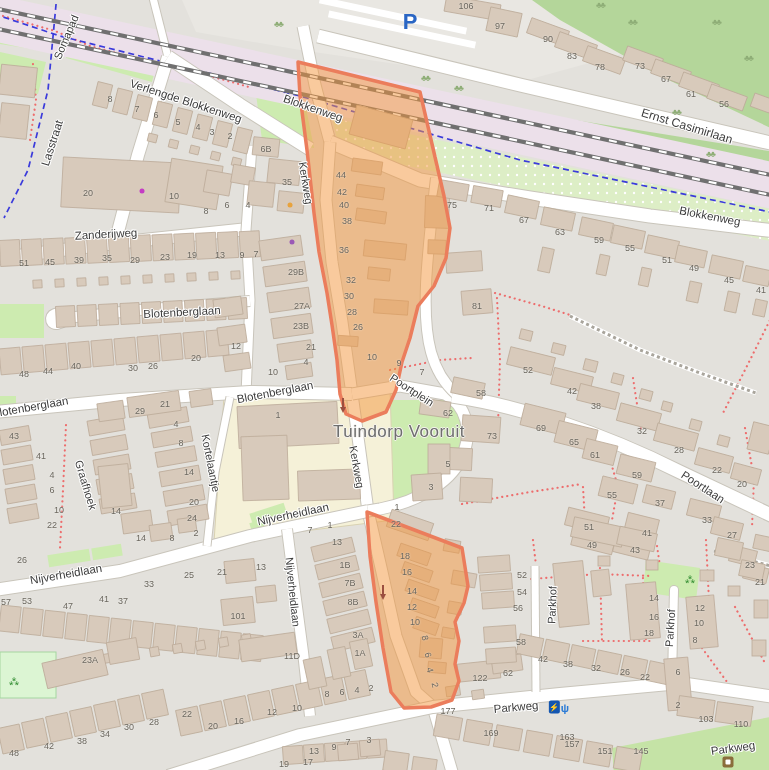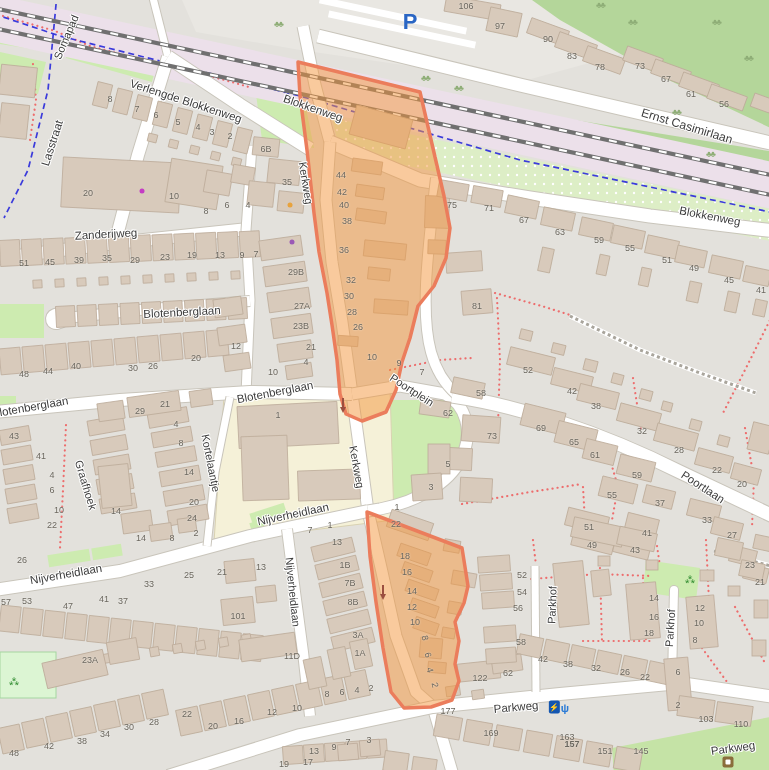--- a/index.html
+++ b/index.html
@@ -425,20 +425,21 @@
       <rect x="318" y="12" width="150" height="7" fill="#ffffff" transform="rotate(12 393 15.5)"></rect>
       <rect x="327" y="26" width="150" height="7" fill="#ffffff" transform="rotate(12 402 29.5)"></rect>
       <polygon points="298,62 420,92 444,196 450,228 446,258 434,286 418,306 410,338 402,362 396,390 386,412 362,421 346,414 340,394 337,360 332,325 327,293 319,252 314,213 307,150 300,96" fill="rgba(243,150,60,0.5)" stroke="#eb7d5c" stroke-width="3.5" stroke-linejoin="round"></polygon>
       <polygon points="367,512 462,548 468,586 464,603 455,622 459,641 455,664 459,681 452,700 431,707 404,708 391,692 383,648 376,602 370,556" fill="rgba(243,150,60,0.5)" stroke="#eb7d5c" stroke-width="3.5" stroke-linejoin="round"></polygon>
       <path d="M343,398 L343,407" fill="none" stroke="#9b4f3f" stroke-width="2"></path>
       <polygon points="340,407 346,407 343,413" fill="#9b4f3f"></polygon>
       <path d="M383,585 L383,594" fill="none" stroke="#9b4f3f" stroke-width="2"></path>
       <polygon points="380,594 386,594 383,600" fill="#9b4f3f"></polygon>
     </svg>
   <div id="labels">
+    <div class="place">Tuindorp Vooruit</div>
   <div class="lbl" style="left: 66px; top: 37px; --r: -67deg; font-size: 11px;">Somapad</div>
       <div class="lbl" style="left: 52px; top: 143px; --r: -72deg; font-size: 11.5px;">Lasstraat</div>
       <div class="lbl" style="left: 186px; top: 101px; --r: 18deg; font-size: 11.5px;">Verlengde Blokkenweg</div>
       <div class="lbl" style="left: 313px; top: 108px; --r: 19deg; font-size: 11.5px;">Blokkenweg</div>
       <div class="lbl" style="left: 687px; top: 126px; --r: 17deg; font-size: 12px;">Ernst Casimirlaan</div>
       <div class="lbl" style="left: 710px; top: 216px; --r: 11deg; font-size: 11.5px;">Blokkenweg</div>
       <div class="lbl" style="left: 306px; top: 183px; --r: 81deg; font-size: 11px;">Kerkweg</div>
       <div class="lbl" style="left: 106px; top: 234px; --r: -3deg; font-size: 11.5px;">Zanderijweg</div>
       <div class="lbl" style="left: 182px; top: 312px; --r: -3deg; font-size: 11.5px;">Blotenberglaan</div>
       <div class="lbl" style="left: 30px; top: 407px; --r: -10deg; font-size: 11.5px;">Blotenberglaan</div>
@@ -623,21 +624,21 @@
       <div class="num" style="left: 371px; top: 688px;">2</div>
       <div class="num" style="left: 348px; top: 742px;">7</div>
       <div class="num" style="left: 369px; top: 740px;">3</div>
       <div class="num" style="left: 314px; top: 751px;">13</div>
       <div class="num" style="left: 334px; top: 747px;">9</div>
       <div class="num" style="left: 284px; top: 764px;">19</div>
       <div class="num" style="left: 308px; top: 762px;">17</div>
       <div class="num" style="left: 448px; top: 711px;">177</div>
       <div class="num" style="left: 491px; top: 733px;">169</div>
       <div class="num" style="left: 522px; top: 737px; margin-left: 45px;">163</div>
-      <div class="num" style="left: 572px; top: 744px; font-weight: bold;">157</div>
+      <div class="num" style="left: 572px; top: 744px;">157</div>
       <div class="num" style="left: 605px; top: 751px;">151</div>
       <div class="num" style="left: 641px; top: 751px;">145</div>
       <div class="num" style="left: 654px; top: 598px;">14</div>
       <div class="num" style="left: 654px; top: 617px;">16</div>
       <div class="num" style="left: 649px; top: 633px;">18</div>
       <div class="num" style="left: 700px; top: 608px;">12</div>
       <div class="num" style="left: 699px; top: 623px;">10</div>
       <div class="num" style="left: 695px; top: 640px;">8</div>
       <div class="num" style="left: 678px; top: 672px;">6</div>
       <div class="num" style="left: 678px; top: 705px;">2</div>

